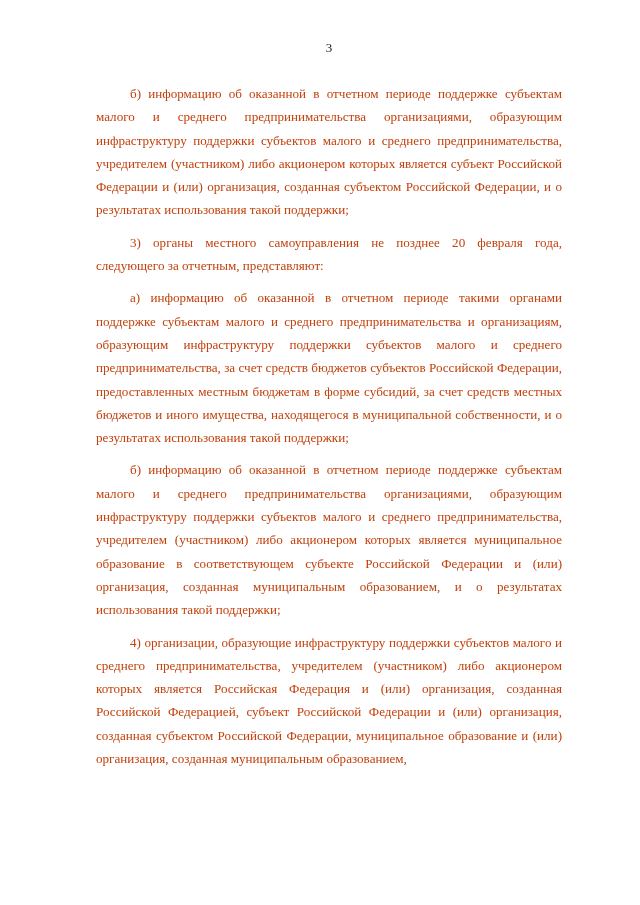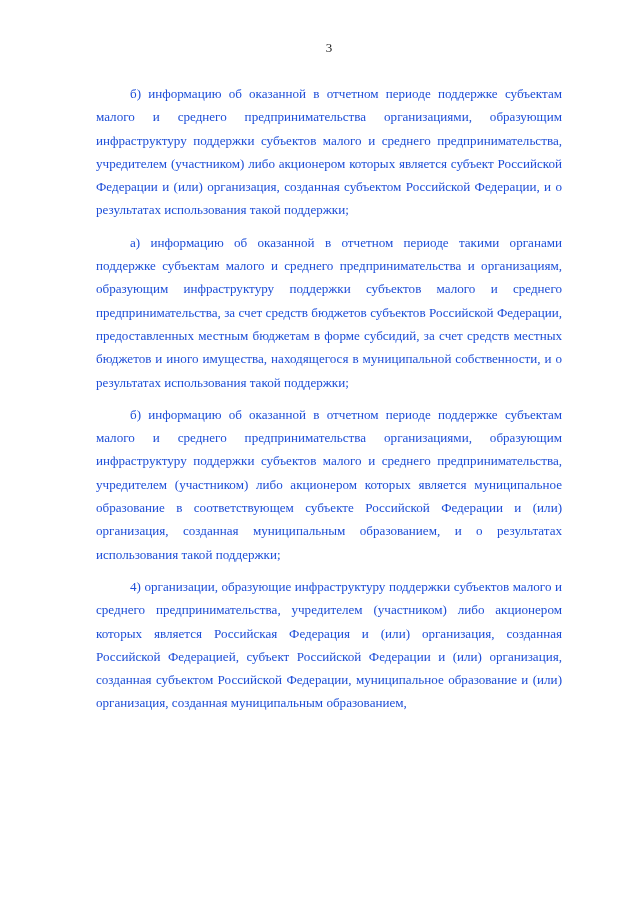--- a/index.html
+++ b/index.html
@@ -27,39 +27,40 @@
     font-size: 13px;
     margin: 0 0 26px 0;
     letter-spacing: 0.2px;
     color: #1a1a1a;
   }
   .doc-body {
     font-size: 13.1px;
     line-height: 1.78;
     text-align: justify;
     text-justify: inter-word;
-    color: #1d4ed8;
+    color: #c2410c;
   }
   .para {
     margin: 0 0 0 0;
     text-indent: 34px;
     text-align: justify;
     text-align-last: left;
   }
   .para + .para {
     margin-top: 9px;
   }
 </style>
 </head>
 <body>
 
 <div class="page">
 
   <div class="page-number">3</div>
 
   <div class="doc-body">
     <p class="para">б) информацию об оказанной в отчетном периоде поддержке субъектам малого и среднего предпринимательства организациями, образующим инфраструктуру поддержки субъектов малого и среднего предпринимательства, учредителем (участником) либо акционером которых является субъект Российской Федерации и (или) организация, созданная субъектом Российской Федерации, и о результатах использования такой поддержки;</p>
+    <p class="para">3) органы местного самоуправления не позднее 20 февраля года, следующего за отчетным, представляют:</p>
     <p class="para">а) информацию об оказанной в отчетном периоде такими органами поддержке субъектам малого и среднего предпринимательства и организациям, образующим инфраструктуру поддержки субъектов малого и среднего предпринимательства, за счет средств бюджетов субъектов Российской Федерации, предоставленных местным бюджетам в форме субсидий, за счет средств местных бюджетов и иного имущества, находящегося в муниципальной собственности, и о результатах использования такой поддержки;</p>
     <p class="para">б) информацию об оказанной в отчетном периоде поддержке субъектам малого и среднего предпринимательства организациями, образующим инфраструктуру поддержки субъектов малого и среднего предпринимательства, учредителем (участником) либо акционером которых является муниципальное образование в соответствующем субъекте Российской Федерации и (или) организация, созданная муниципальным образованием, и о результатах использования такой поддержки;</p>
     <p class="para">4) организации,  образующие инфраструктуру поддержки субъектов малого и среднего предпринимательства, учредителем (участником) либо акционером которых является Российская Федерация и (или) организация, созданная Российской Федерацией, субъект Российской Федерации и (или) организация, созданная субъектом Российской Федерации, муниципальное образование и (или) организация, созданная муниципальным образованием,</p>
   </div>
 
 </div>
 
 </body></html>

